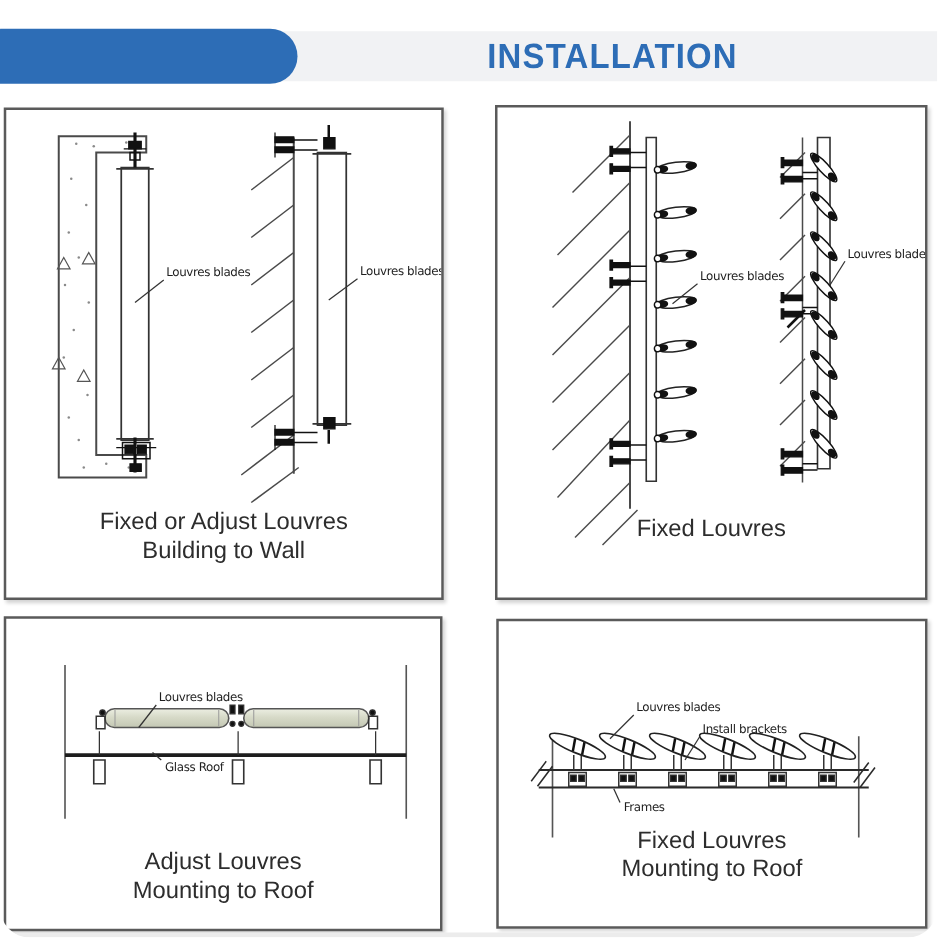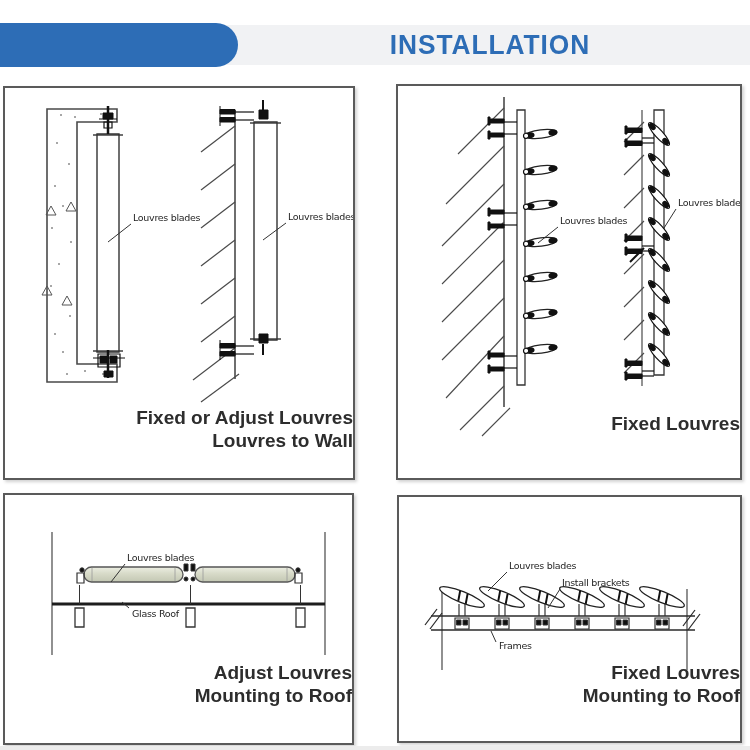--- a/index.html
+++ b/index.html
@@ -1,36 +1,36 @@
 <!DOCTYPE html>
 <html><head>
 <meta charset="utf-8">
 <style>
   html,body{margin:0;padding:0;background:#ffffff;}
   .page{position:relative;width:750px;height:750px;background:#ffffff;overflow:hidden;
-        font-family:"Liberation Sans", sans-serif;}
+        font-family:"Liberation Sans", sans-serif;border-radius:24px;}
   
   .hdr-band{position:absolute;left:0;top:25px;width:750px;height:40px;background:#f1f2f4;}
   .hdr-capsule{position:absolute;left:-24px;top:23px;width:262px;height:44px;background:#2d6db6;
                border-radius:0 22px 22px 0;}
   .hdr-title{position:absolute;left:230px;top:29px;width:520px;text-align:center;
              font-size:28px;line-height:32px;font-weight:800;color:#2d6db6;
              letter-spacing:1px;transform:scaleX(.94);transform-origin:center;}
   
   .panel{position:absolute;box-sizing:border-box;border:2px solid #5a5a5a;background:#fff;
          box-shadow:2px 2px 3px rgba(0,0,0,.18);}
   .p1{left:3px;top:86px;width:352px;height:394px;}
   .p2{left:396px;top:84px;width:346px;height:396px;}
   .p3{left:3px;top:493px;width:351px;height:252px;}
   .p4{left:397px;top:495px;width:345px;height:248px;}
   .panel svg{position:absolute;left:0;top:0;}
-  .caption{position:absolute;left:0;width:100%;text-align:right;color:#2d2d2d;
-           font-size:19px;line-height:23px;font-weight:bold;}
+  .caption{position:absolute;left:0;width:100%;text-align:center;color:#2d2d2d;
+           font-size:19px;line-height:23px;}
   .p1 .caption{top:318px;} .p2 .caption{top:326px;}
-  .p3 .caption{top:166px;} .p4 .caption{top:164px;}
+  .p3 .caption{top:183px;} .p4 .caption{top:164px;}
   .bottom-strip{position:absolute;left:0;bottom:0;width:750px;height:4px;background:#ececec;}
   
   svg line, svg path, svg rect, svg polyline, svg ellipse, svg circle{vector-effect:non-scaling-stroke;}
   .lbl{font-family:"DejaVu Sans", sans-serif;font-size:9.5px;letter-spacing:-0.3px;fill:#1e1e1e;}
 </style>
 </head>
 <body>
 
 <div class="page">
 
@@ -132,21 +132,21 @@
         <line x1="126" y1="136" x2="103" y2="154" stroke="#333" stroke-width="1"></line>
         <text class="lbl" x="128" y="133">Louvres blades</text>
       </g>
       <g>
         <line x1="281" y1="135" x2="258" y2="152" stroke="#333" stroke-width="1"></line>
         <text class="lbl" x="283" y="132">Louvres blades</text>
       </g>
     </svg>
     <div class="caption">
       <div>Fixed or Adjust Louvres</div>
-      <div>Louvres to Wall</div>
+      <div>Building to Wall</div>
     </div>
   </section>
 
   <section class="panel p2">
     <svg width="342" height="392" viewBox="0 0 342 392">
 
       <g stroke="#4a4a4a" stroke-width="1.1">
         <line x1="106" y1="11" x2="106" y2="321" stroke-width="1.6"></line>
         <line x1="60" y1="68" x2="106" y2="22"></line>
         <line x1="48" y1="118" x2="106" y2="60"></line>

